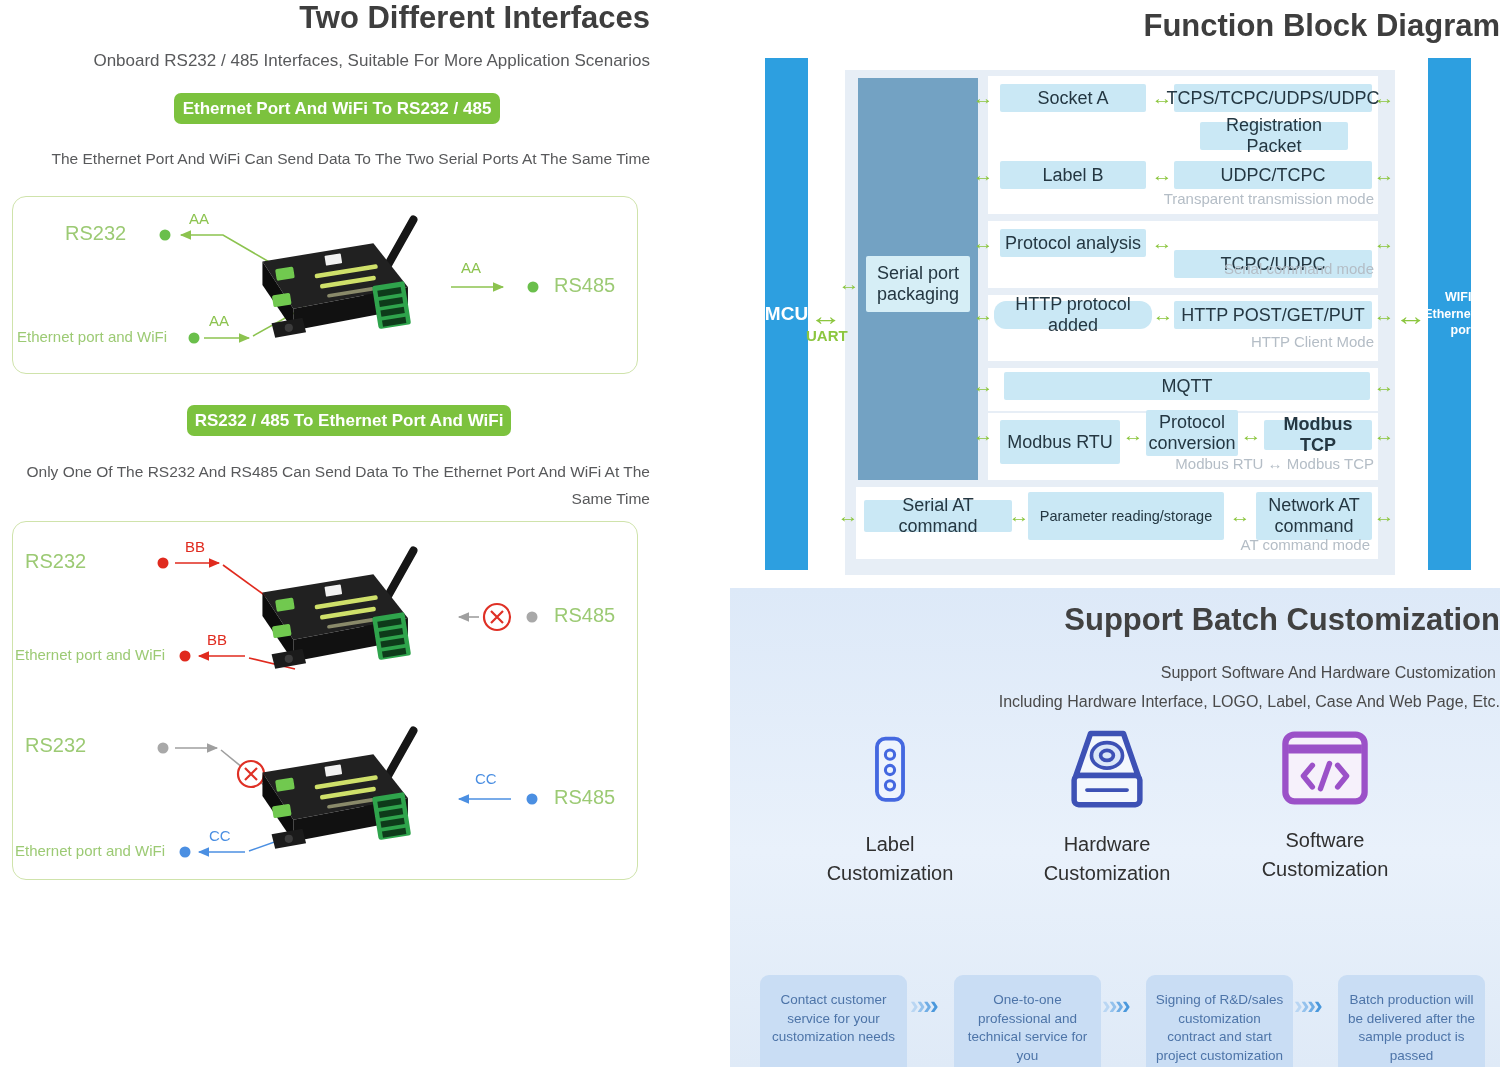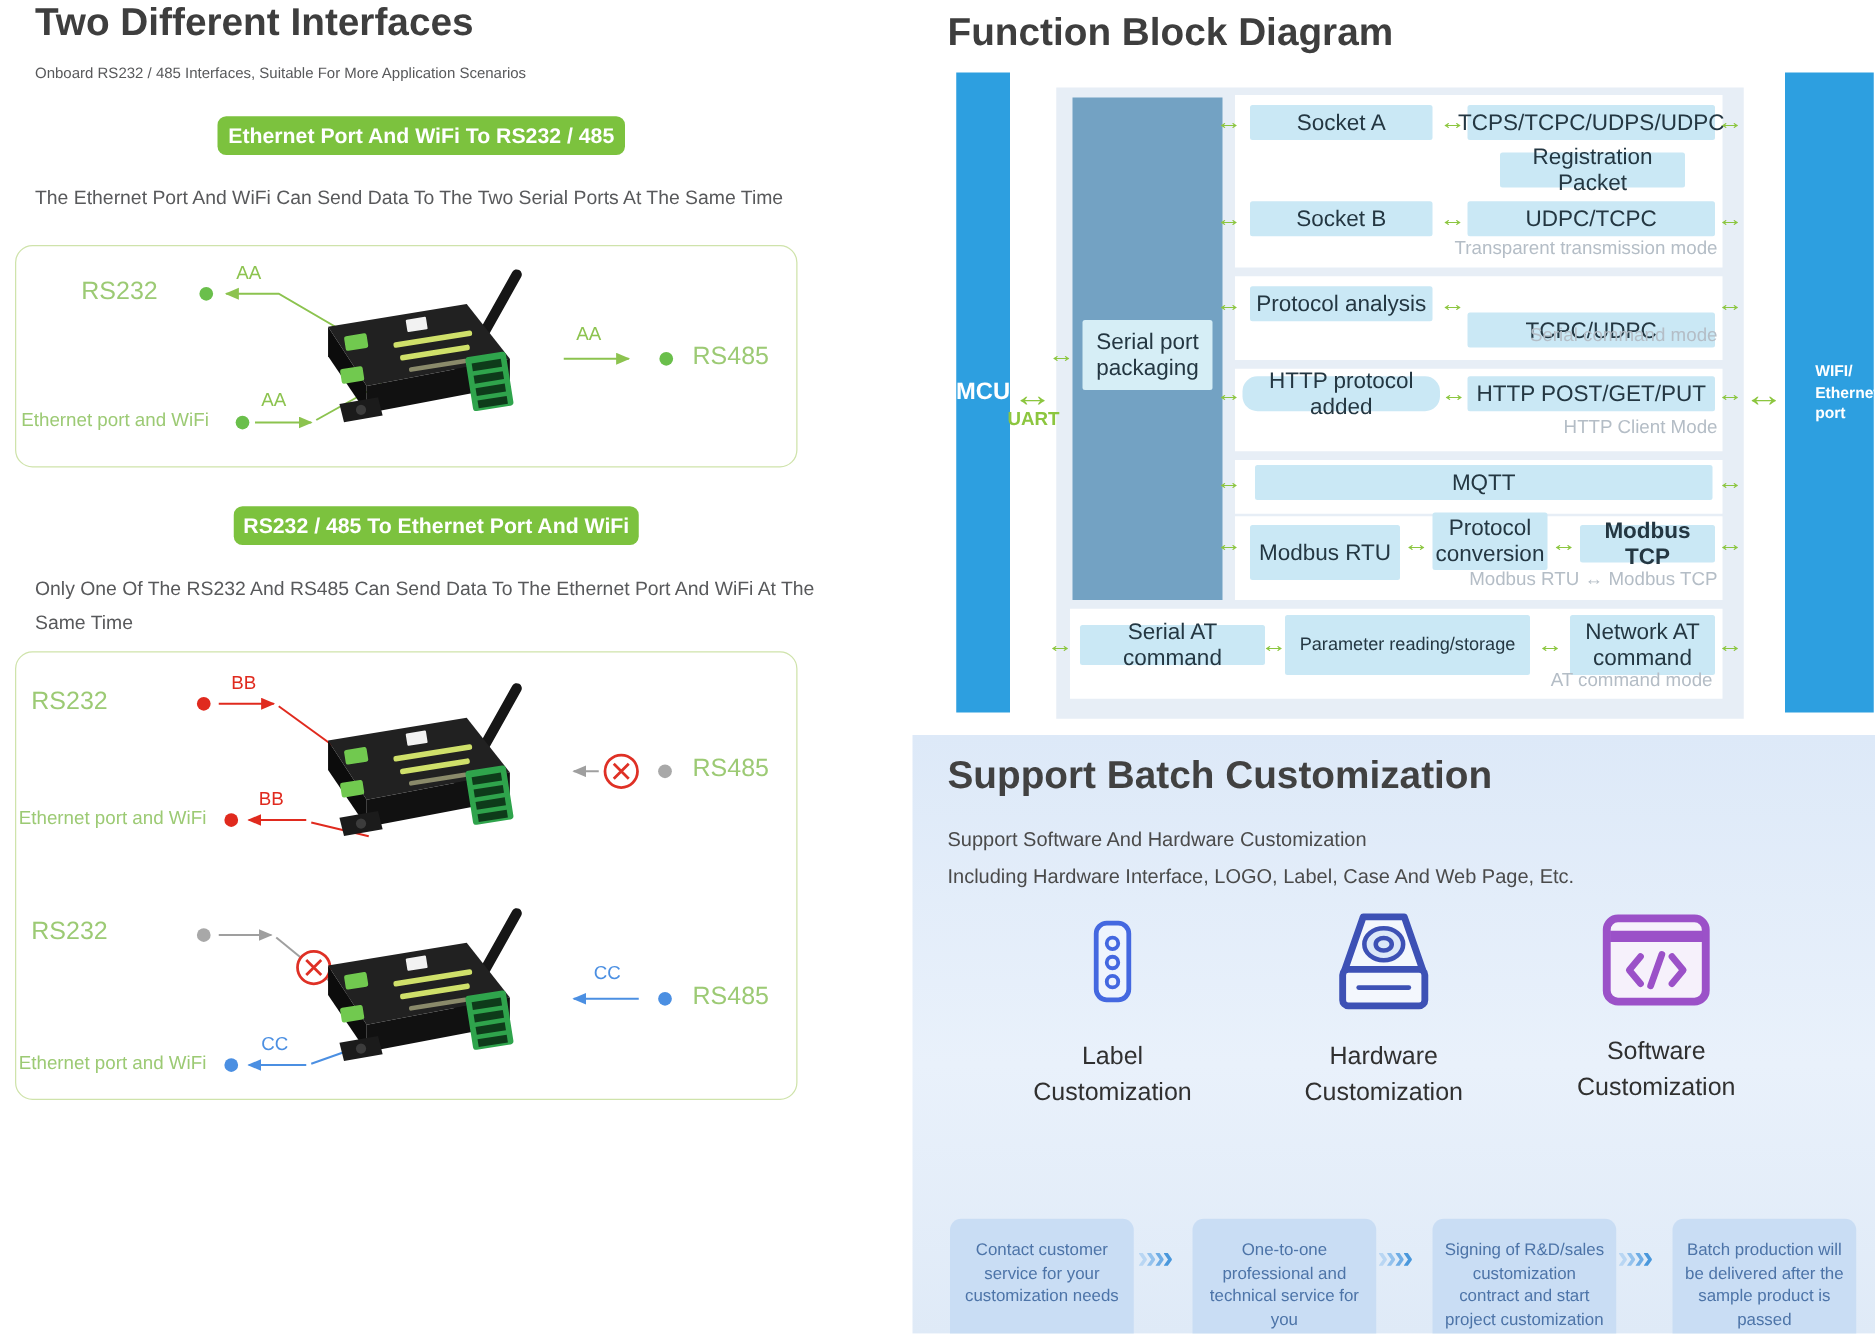--- a/index.html
+++ b/index.html
@@ -1,23 +1,23 @@
 <!DOCTYPE html>
 <html><head>
 <meta charset="utf-8">
 <style>
   html,body{margin:0;padding:0;background:#ffffff;}
   .page{position:relative;width:1500px;height:1067px;overflow:hidden;background:#ffffff;
         font-family:"Liberation Sans", sans-serif;}
   .abs{position:absolute;}
-  .ctr{text-align:left;padding-left:28px;}
+  .ctr{text-align:right;}
 
   
   .h1{font-size:31px;font-weight:bold;color:#3e3e3e;}
-  .sub{font-size:12px;color:#58595b;}
+  .sub{font-size:17px;color:#58595b;}
   .body-txt{font-size:15.5px;color:#58595b;line-height:27px;}
   .gbtn{background:#7cc23e;border-radius:7px;color:#ffffff;font-size:17px;font-weight:bold;
         line-height:31px;text-align:center;margin-left:10px;}
   .fbox{border:1px solid #cfe3ab;border-radius:14px;background:#ffffff;}
   .gtxt20{color:#9cca74;font-size:20px;}
   .gtxt15{color:#9cca74;font-size:15px;}
   .tag{font-size:15px;}
   .tag-g{color:#8cc34f;} .tag-r{color:#e02a1e;} .tag-b{color:#4b8fe2;}
   .flowsvg{position:absolute;left:0;top:0;}
   .devsvg{position:absolute;}
@@ -197,21 +197,21 @@
   <div class="grp" style="top:413px;height:67px;"></div>
   <div class="grp" style="left:856px;top:487px;width:522px;height:72px;"></div>
 
   <div class="fb" style="left:866px;top:256px;width:104px;height:56px;background:#d6eef6;">
     <span><span>Serial port</span><br><span>packaging</span></span>
   </div>
 
   <div class="fb" style="left:1000px;top:84px;width:146px;height:28px;">Socket A</div>
   <div class="fb" style="left:1174px;top:84px;width:198px;height:28px;">TCPS/TCPC/UDPS/UDPC</div>
   <div class="fb" style="left:1200px;top:122px;width:148px;height:28px;">Registration Packet</div>
-  <div class="fb" style="left:1000px;top:161px;width:146px;height:28px;">Socket B</div>
+  <div class="fb" style="left:1000px;top:161px;width:146px;height:28px;">Label B</div>
   <div class="fb" style="left:1174px;top:161px;width:198px;height:28px;">UDPC/TCPC</div>
   <div class="fb" style="left:1000px;top:229px;width:146px;height:28px;">Protocol analysis</div>
   <div class="fb" style="left:1174px;top:229px;width:198px;height:28px;margin-top:21px;">TCPC/UDPC</div>
   <div class="fb" style="left:994px;top:301px;width:158px;height:28px;border-radius:12px;">HTTP protocol added</div>
   <div class="fb" style="left:1174px;top:301px;width:198px;height:28px;">HTTP POST/GET/PUT</div>
   <div class="fb" style="left:1004px;top:372px;width:366px;height:28px;">MQTT</div>
   <div class="fb" style="left:1000px;top:420px;width:120px;height:44px;">Modbus RTU</div>
   <div class="fb" style="left:1146px;top:410px;width:92px;height:46px;">Protocol conversion</div>
   <div class="fb" style="left:1264px;top:420px;width:108px;height:30px;font-weight:bold;">Modbus TCP</div>
   <div class="fb" style="left:864px;top:500px;width:148px;height:32px;">Serial AT command</div>

